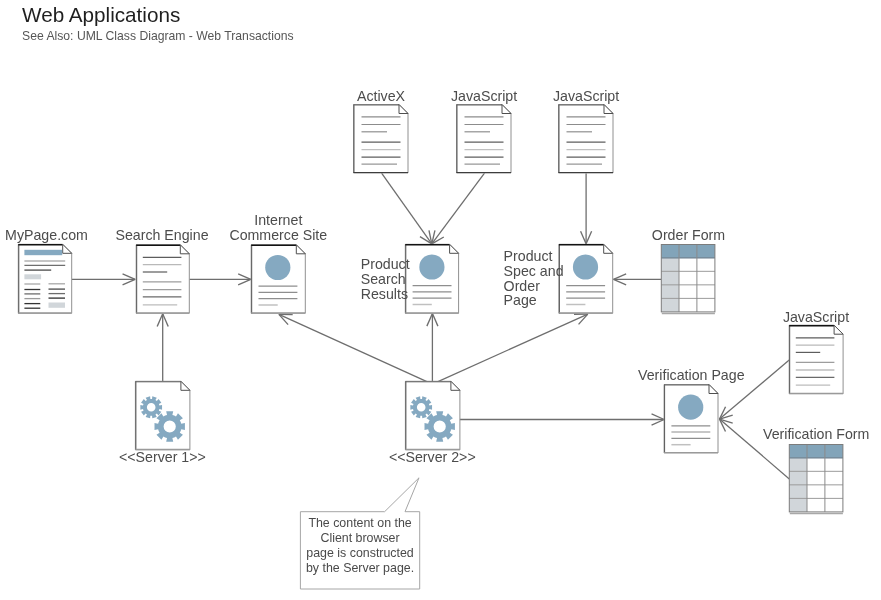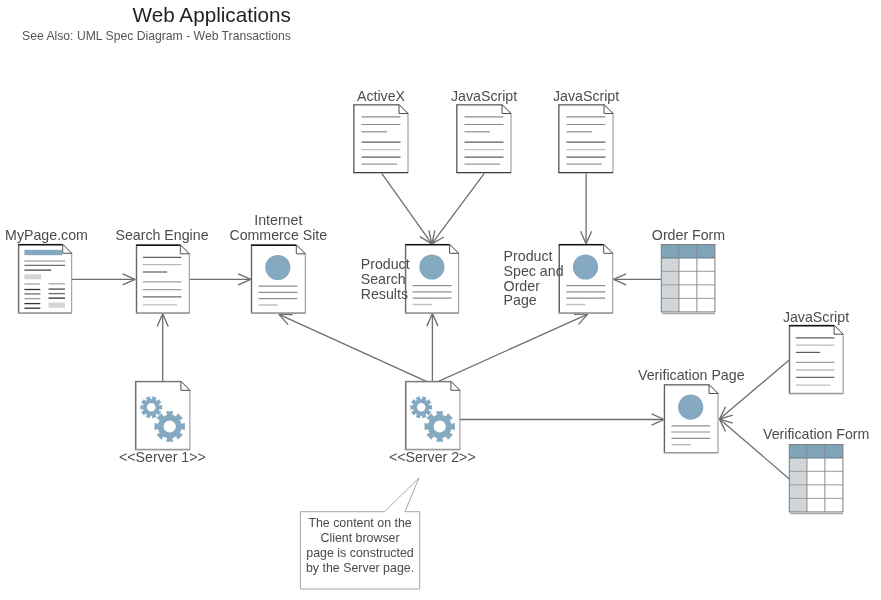--- a/index.html
+++ b/index.html
@@ -6,21 +6,21 @@
   html,body{margin:0;padding:0;background:#ffffff;}
   body{width:881px;height:600px;font-family:"Liberation Sans",sans-serif;overflow:hidden;}
   #stage{position:relative;width:881px;height:600px;background:#fff;}
   #diagram{position:absolute;left:0;top:0;display:block;}
   text{font-family:"Liberation Sans",sans-serif;}
   #stage{-webkit-font-smoothing:antialiased;}
   svg text{paint-order:stroke;}
   .lbl{font-size:14.2px;fill:#4c4c4c;}
   .notetext{font-size:12.4px;fill:#4a4a4a;}
   .hdr{position:absolute;left:22px;top:3px;}
-  .hdr-title{font-size:20.7px;color:#1f1f1f;line-height:24px;letter-spacing:0px;text-align:right;}
+  .hdr-title{font-size:20.7px;color:#1f1f1f;line-height:24px;letter-spacing:0px;}
   .hdr-sub{font-size:12.2px;color:#565656;line-height:16px;margin-top:1px;}
 </style>
 </head>
 <body>
 
 <div id="stage">
   <svg id="diagram" width="881" height="600" viewBox="0 0 881 600" xmlns="http://www.w3.org/2000/svg">
     <g id="edge-layer">
         <path d="M71.7 279.4 L135.2 279.4" fill="none" stroke="#6e6e6e" stroke-width="1.3"></path>
         <line x1="135.2" y1="279.4" x2="122.55475956777506" y2="284.92611024240597" stroke="#6e6e6e" stroke-width="1.35"></line>
@@ -291,15 +291,15 @@
           <text x="816.2" y="439.3" text-anchor="middle" class="lbl"><tspan x="816.2" dy="0">Verification Form</tspan></text>
         </g>
       </g>
     <g id="note-layer">
         <path d="M300.4 511.7 L384.59999999999997 511.7 L419 477.8 L405 511.7 L419.7 511.7 L419.7 589 L300.4 589 Z" fill="#ffffff" stroke="#a6a6a6" stroke-width="1"></path>
         <text x="360.04999999999995" y="527" text-anchor="middle" class="notetext"><tspan x="360.04999999999995" dy="0">The content on the</tspan><tspan x="360.04999999999995" dy="15">Client browser</tspan><tspan x="360.04999999999995" dy="15">page is constructed</tspan><tspan x="360.04999999999995" dy="15">by the Server page.</tspan></text>
       </g>
   </svg>
   <div class="hdr">
     <div class="hdr-title">Web Applications</div>
-    <div class="hdr-sub">See Also: UML Spec Diagram - Web Transactions</div>
+    <div class="hdr-sub">See Also: UML Class Diagram - Web Transactions</div>
   </div>
 </div>
 
 </body></html>

